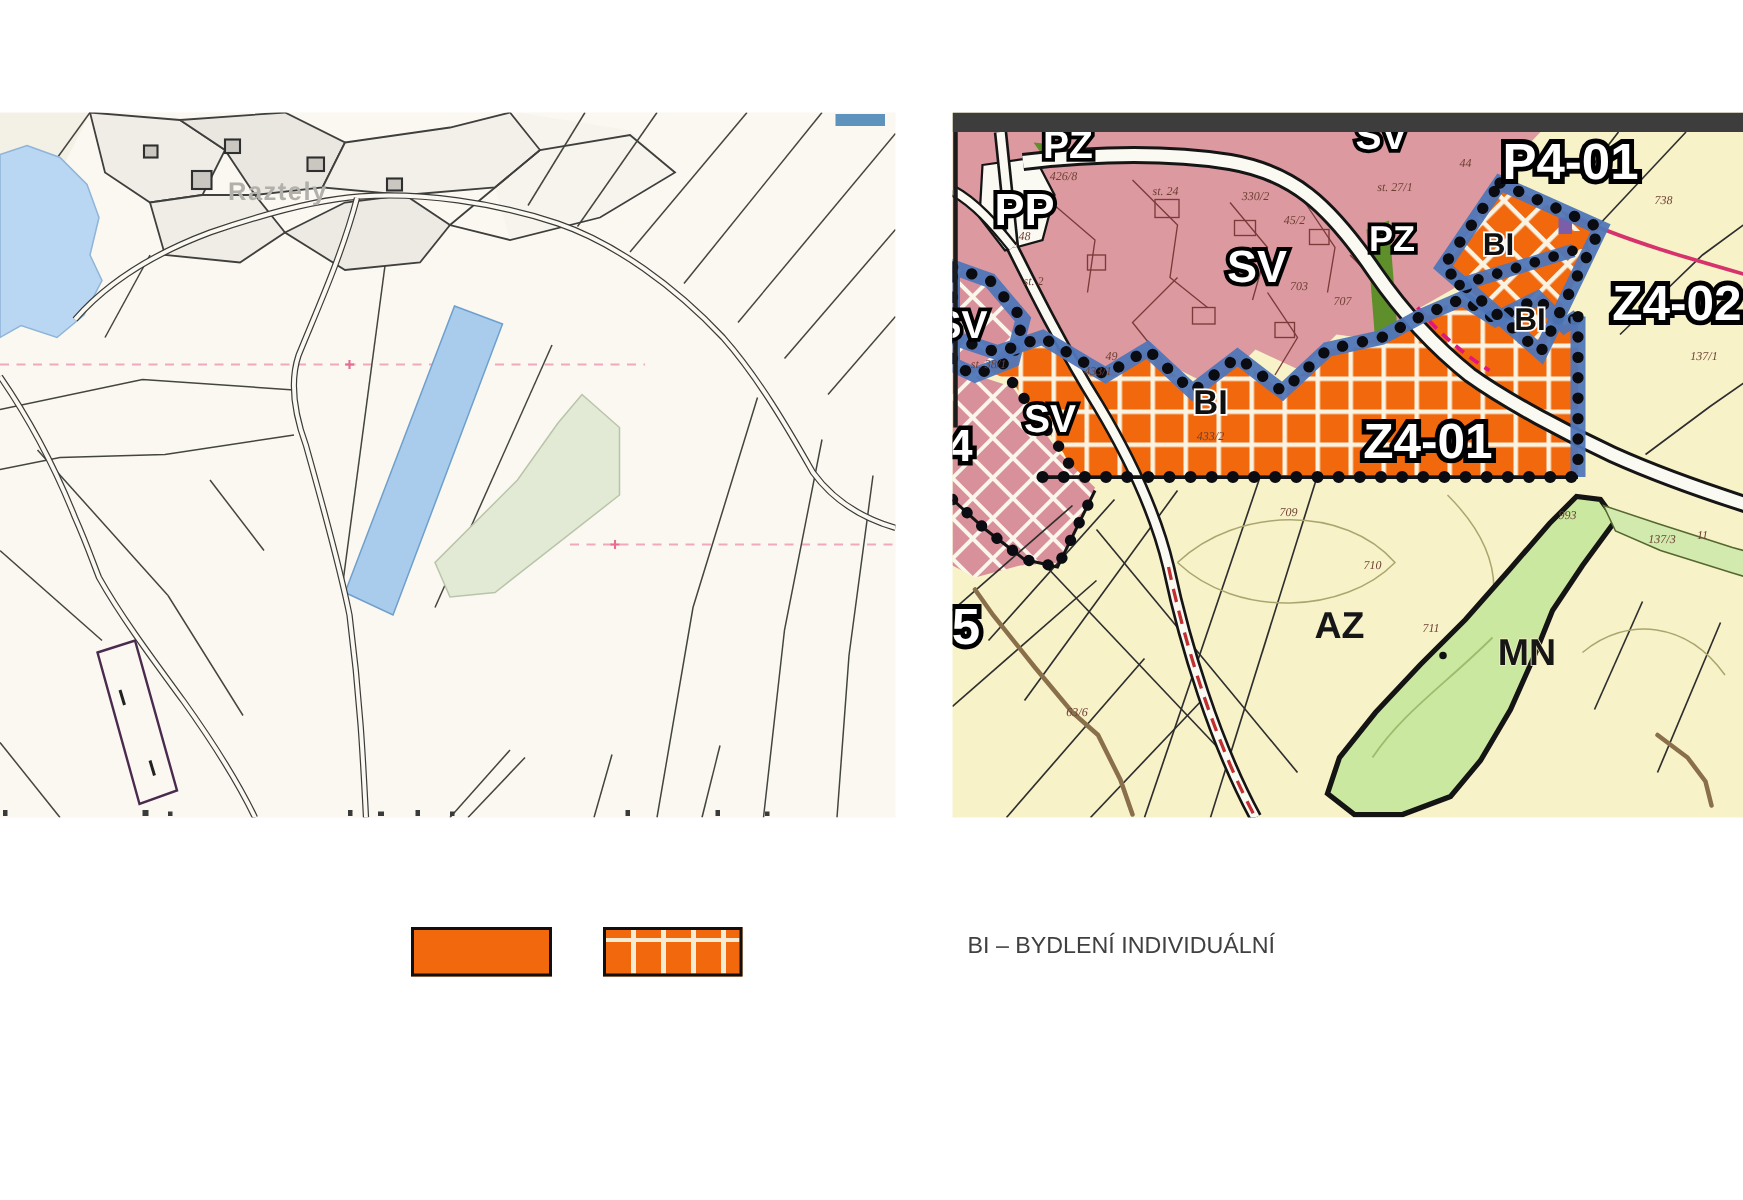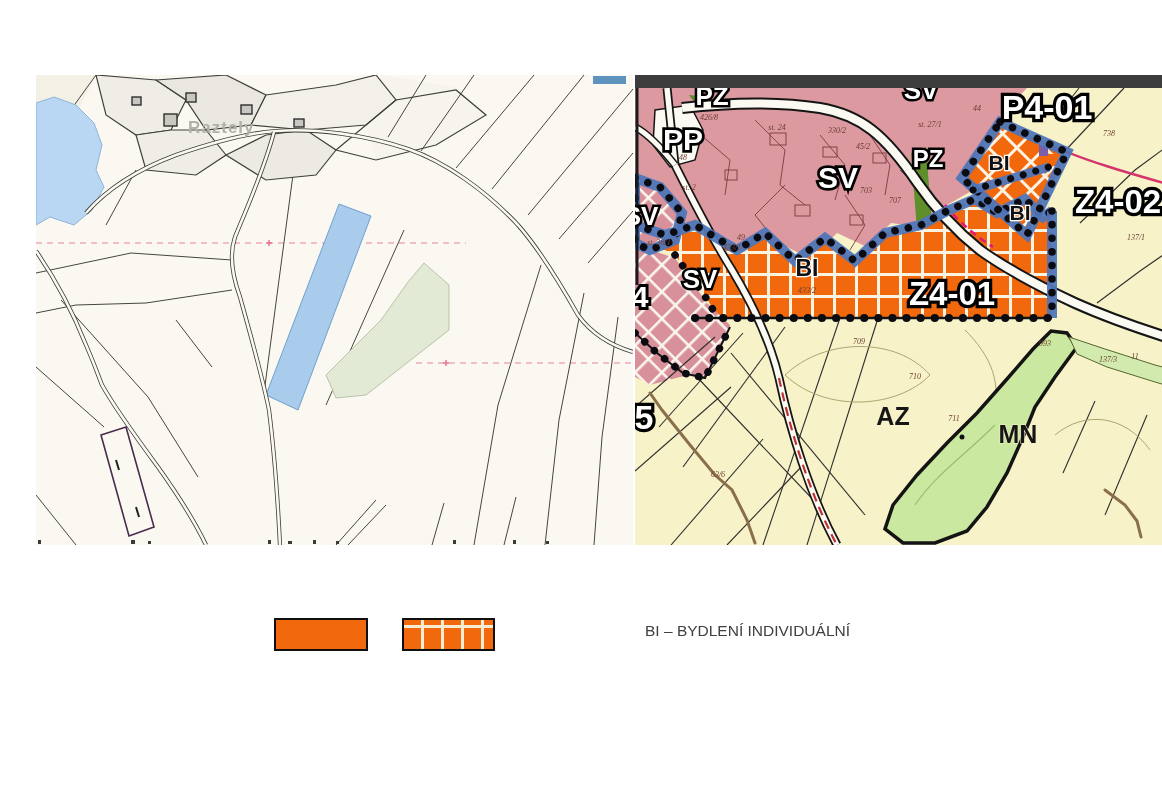--- a/index.html
+++ b/index.html
@@ -1,19 +1,19 @@
 <!DOCTYPE html>
 <html><head>
 <meta charset="utf-8">
 <style>
   html,body{margin:0;padding:0;background:#ffffff;}
   .stage{position:relative;width:1162px;height:800px;background:#ffffff;overflow:hidden;
          font-family:"Liberation Sans",sans-serif;}
   .map-panel{position:absolute;top:75px;height:470px;}
-  #leftMap{left:0;width:597px;background:#FAF8F1;margin-left:36px;}
+  #leftMap{left:0;width:597px;background:#FAF8F1;}
   #rightMap{left:598px;width:564px;background:#F7F2C8;margin-left:37px;}
   svg{display:block;}
   svg text{paint-order:stroke;}
   .lblW{fill:#ffffff;stroke:#000000;font-weight:bold;text-anchor:middle;
         font-family:"Liberation Sans",sans-serif;}
   .lblBH{fill:#101010;stroke:#ffffff;stroke-width:2.4px;font-weight:bold;text-anchor:middle;
         font-family:"Liberation Sans",sans-serif;}
   .lblP{fill:#161616;font-weight:bold;text-anchor:middle;stroke:#f7f2c8;stroke-width:1px;
         font-family:"Liberation Sans",sans-serif;}
   .pnum{fill:#6e4034;font-style:italic;font-size:8px;text-anchor:middle;

